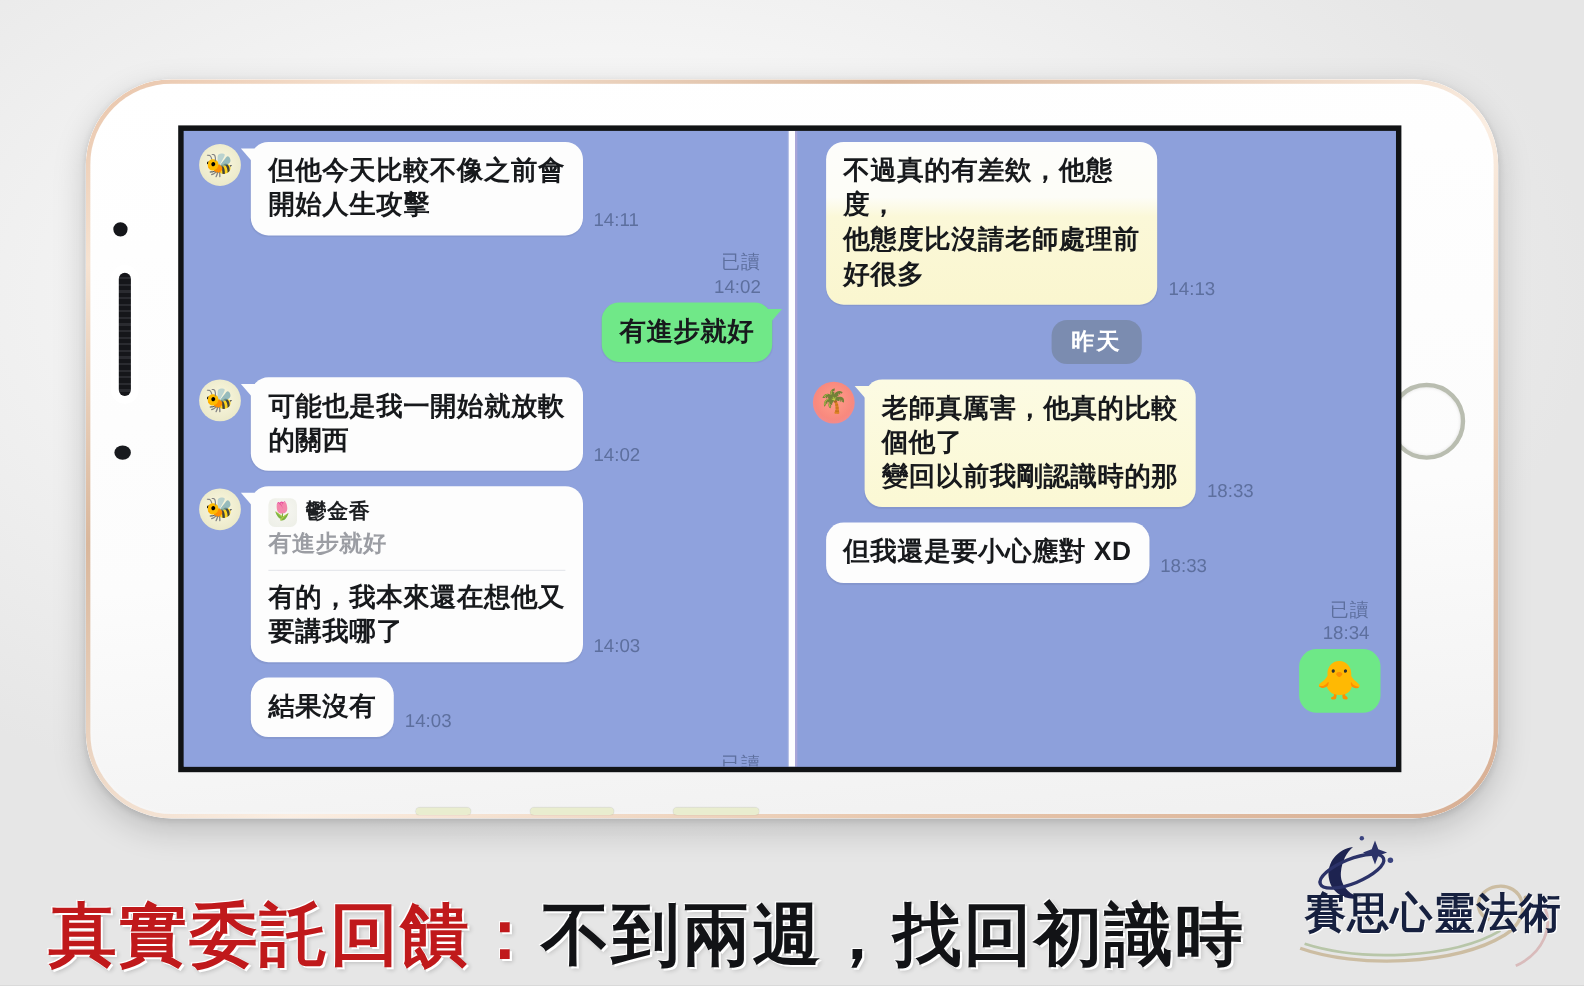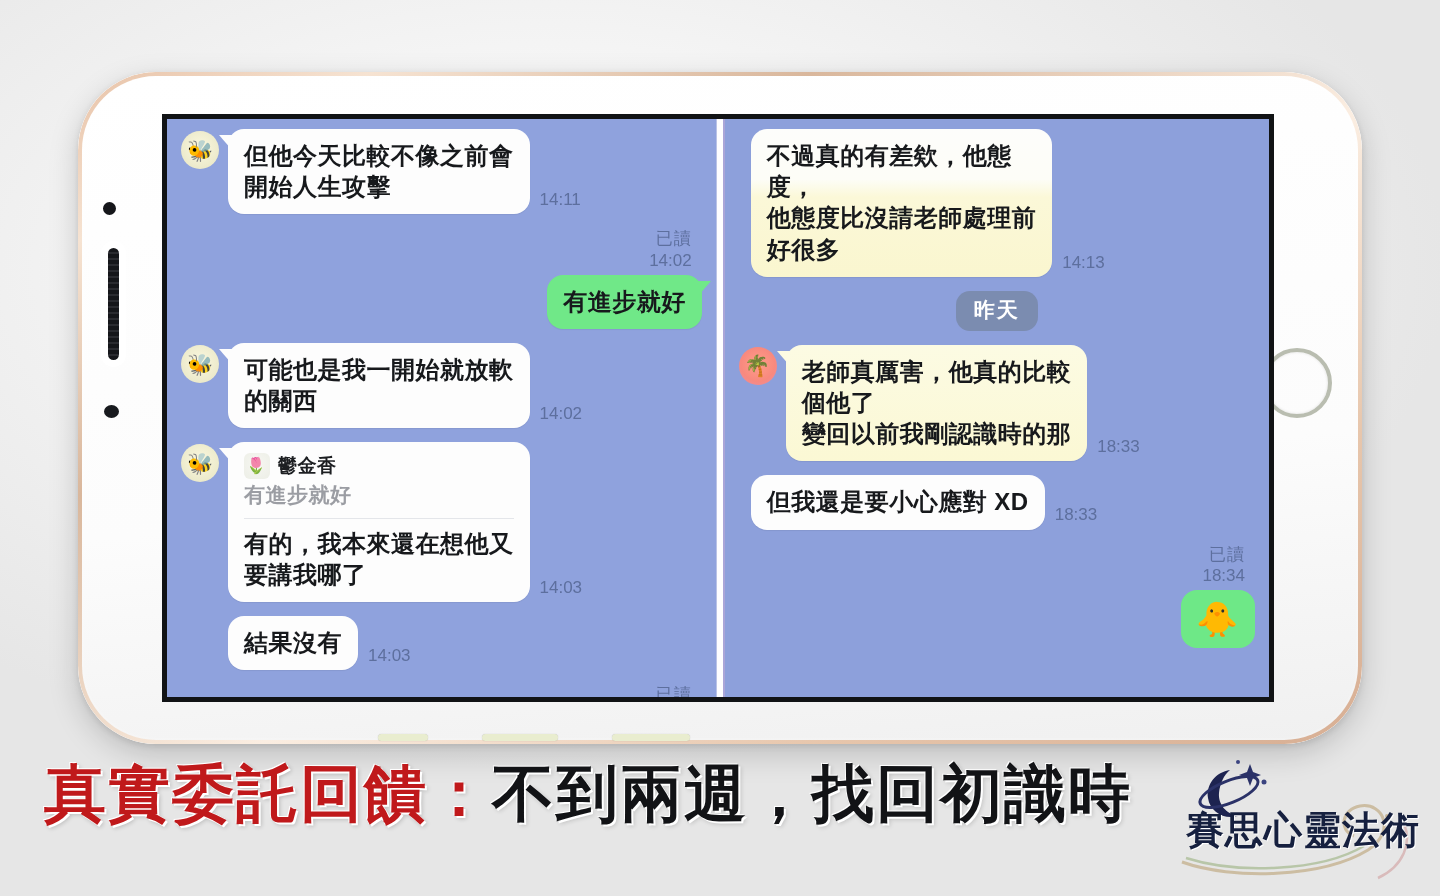--- a/index.html
+++ b/index.html
@@ -193,21 +193,21 @@
   .sticker {
     width: 74px; height: 58px; border-radius: 16px;
     background: #6ee887;
     display:flex; align-items:center; justify-content:center;
     font-size: 34px; line-height: 1;
   }
 
   
   .caption {
     position: absolute; left: 0; right: 0; bottom: 4px; height: 140px;
-    display: flex; align-items: flex-start; padding-left: 44px;
+    display: flex; align-items: flex-end; padding-left: 44px;
     box-sizing: border-box;
   }
   .cap-red {
     font-size: 62px; font-weight: 700; color: #c0191b;
     letter-spacing: 2px;
     text-shadow: 2px 2px 0 #ffffff, -1px -1px 0 #ffffff, 3px 3px 4px rgba(0,0,0,.18);
   }
   .cap-black {
     font-size: 62px; font-weight: 700; color: #121316;
     letter-spacing: 2px;

